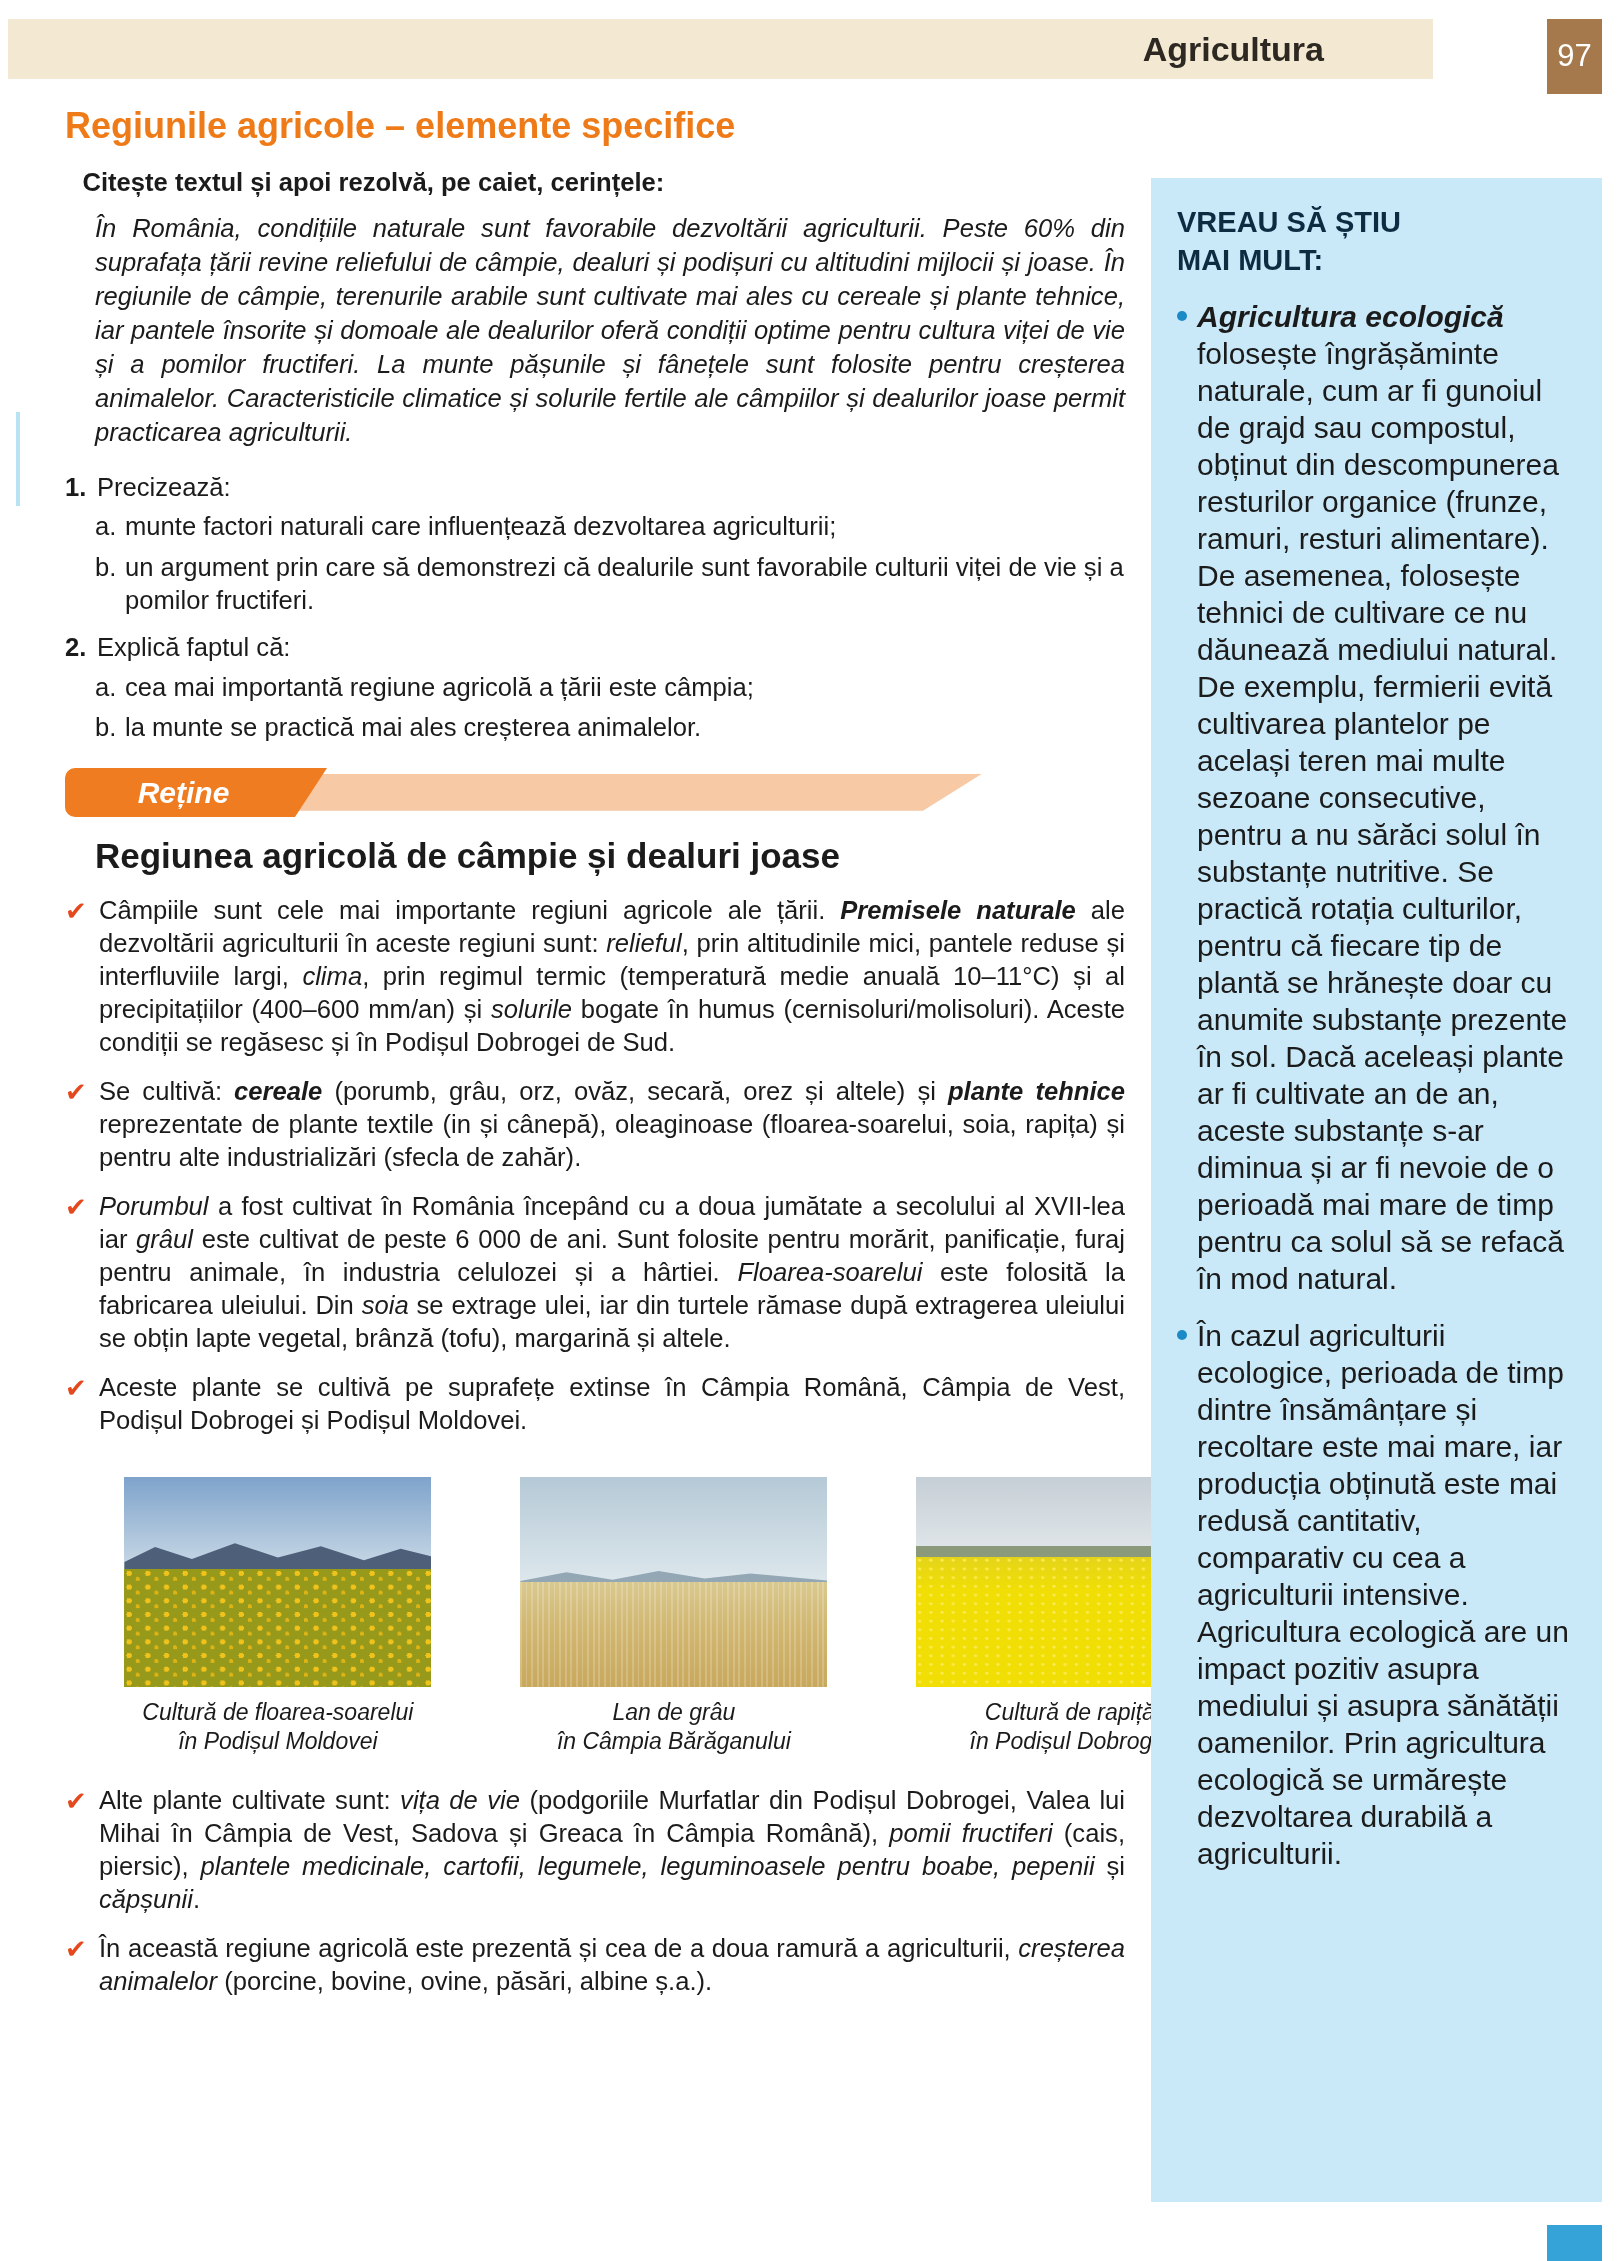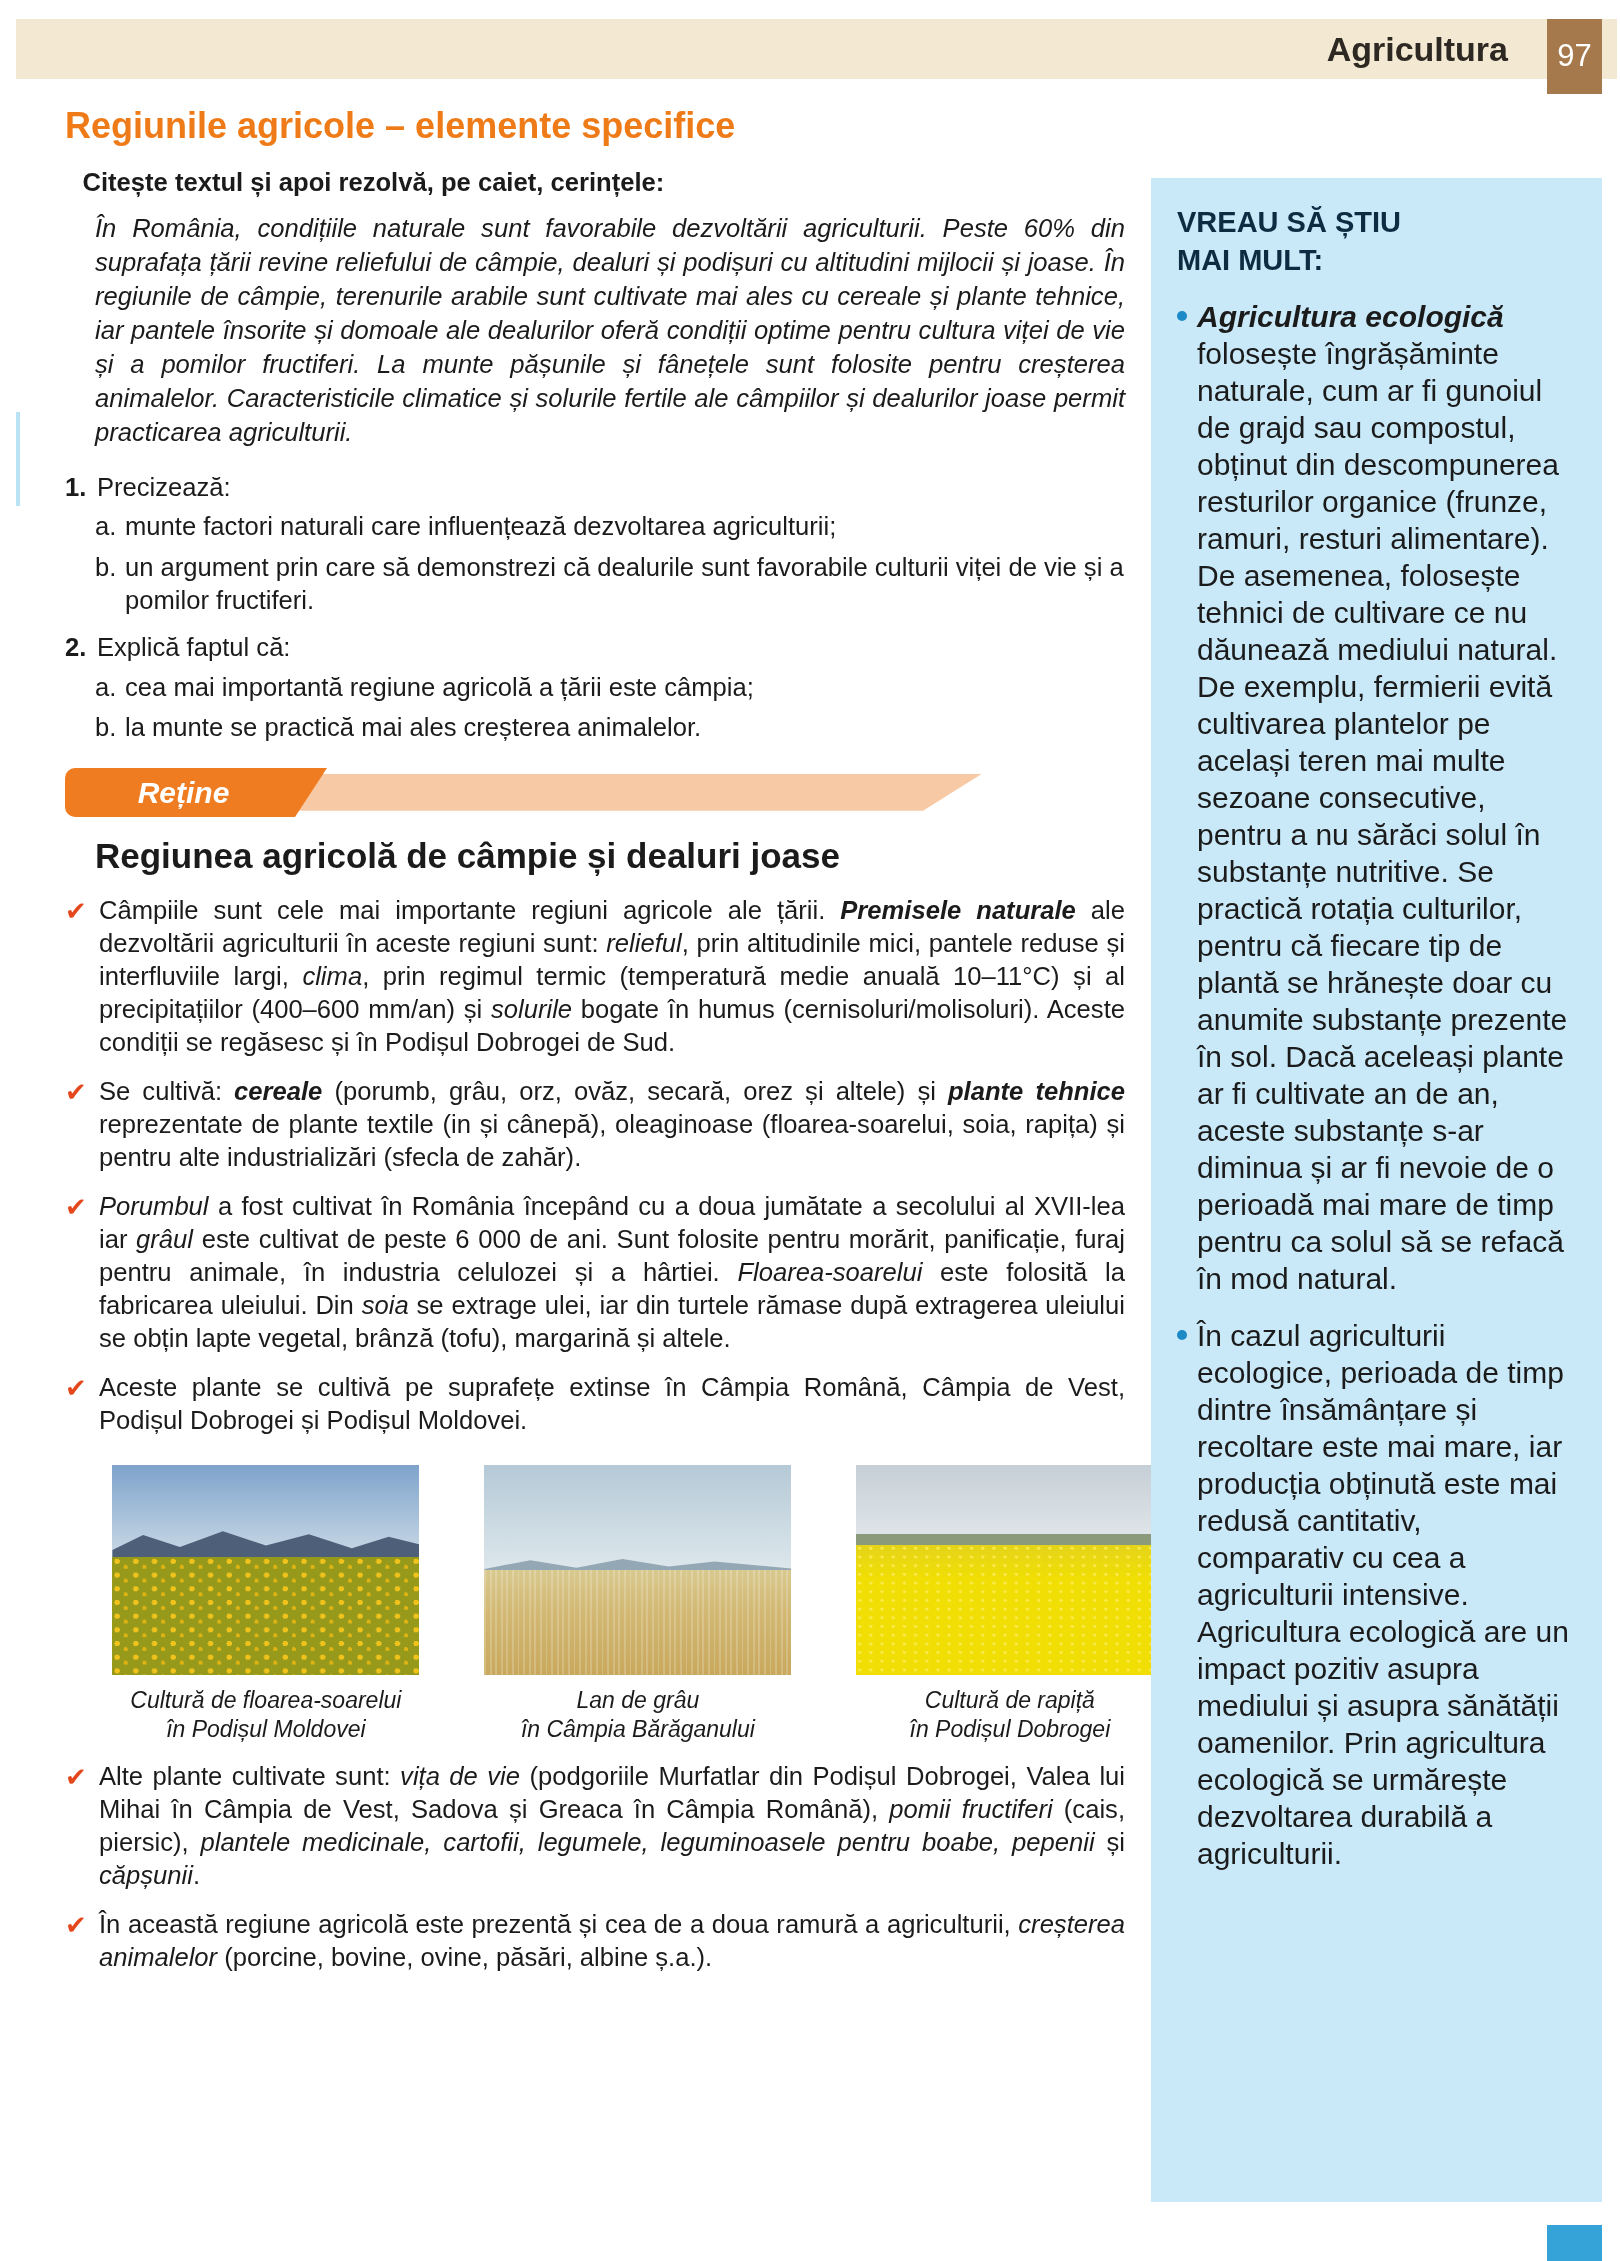--- a/index.html
+++ b/index.html
@@ -2,21 +2,21 @@
 <html lang="ro" style="--band-cream: #f3e8d1; --page-box-brown: #a5794c; --title-orange: #ee7b18; --banner-orange: #ef7c20; --banner-tail: #f7c9a4; --check-red: #e5481d; --sidebar-blue: #c9e9f8; --dot-blue: #1b8ac6; --bottom-mark-blue: #36a3d8;font-size:10px"><head>
 <meta charset="utf-8">
 <style>
   html,body { margin:0; padding:0; background:#ffffff; }
   .page {
     position:relative; width:1620px; height:2261px; background:#ffffff;
     font-family:"Liberation Sans", sans-serif; color:#1b1b1b; overflow:hidden;
   }
 
   
-  .top-band { position:absolute; left:16px; top:18.7px; width:1601px; height:60px;
+  .top-band { position:absolute; left:8px; top:18.7px; width:1425px; height:60px;
     background:var(--band-cream,#f3e8d1); }
   .section-title { position:absolute; right:109px; top:50%; transform:translateY(-50%);
     font-size:34px; font-weight:bold; color:#2d2822; }
   .page-number-box { position:absolute; left:1547px; top:18.7px; width:55px; height:75px;
     background:var(--page-box-brown,#a5794c); color:#ffffff; display:flex;
     align-items:center; justify-content:center; font-size:31px; }
 
   .margin-tick { position:absolute; left:16px; top:412px; width:3.7px; height:94px;
     background:#b9e2f4; }
   .bottom-mark { position:absolute; left:1547px; top:2225px; width:55px; height:36px;
@@ -53,21 +53,21 @@
   
   .bullet { display:flex; margin-bottom:16px; }
   .check { flex:none; width:34px; font-size:26px; line-height:35px;
     color:var(--check-red,#e5481d); }
   .bullet-text { flex:1; font-size:25.6px; line-height:33px; text-align:justify; margin:0; }
   .seg-bold-italic { font-weight:bold; font-style:italic; }
   .seg-italic { font-style:italic; }
 
   
   .figures { display:flex; gap:45px; margin:27.4px 0 16px 27.4px; }
-  .fig { width:334px; margin:0;padding-left:20px; }
+  .fig { width:334px; margin:12px;padding-left:20px; }
   .photo { width:307px; height:210px; position:relative; overflow:hidden; }
   .ph-layer { position:absolute; left:0; right:0; }
   .photo-sunflower .ph-sky { top:0; height:44%;
     background:linear-gradient(180deg,#7ea3cb 0%,#c9d9e6 100%); }
   .photo-sunflower .ph-mountains { top:28%; height:18%; background:#4e6079;
     clip-path:polygon(0 70%,10% 30%,22% 62%,36% 20%,50% 58%,64% 28%,78% 65%,90% 35%,100% 55%,100% 100%,0 100%); }
   .photo-sunflower .ph-field { top:44%; bottom:0; background-color:#97991b;
     background-image:radial-gradient(circle 3.7px at 5px 4.4px,#f0c31c 70%,rgba(0,0,0,0) 72%),
       radial-gradient(circle 3.1px at 13.7px 10px,#ddb414 70%,rgba(0,0,0,0) 72%);
     background-size:18.7px 13.7px; }

